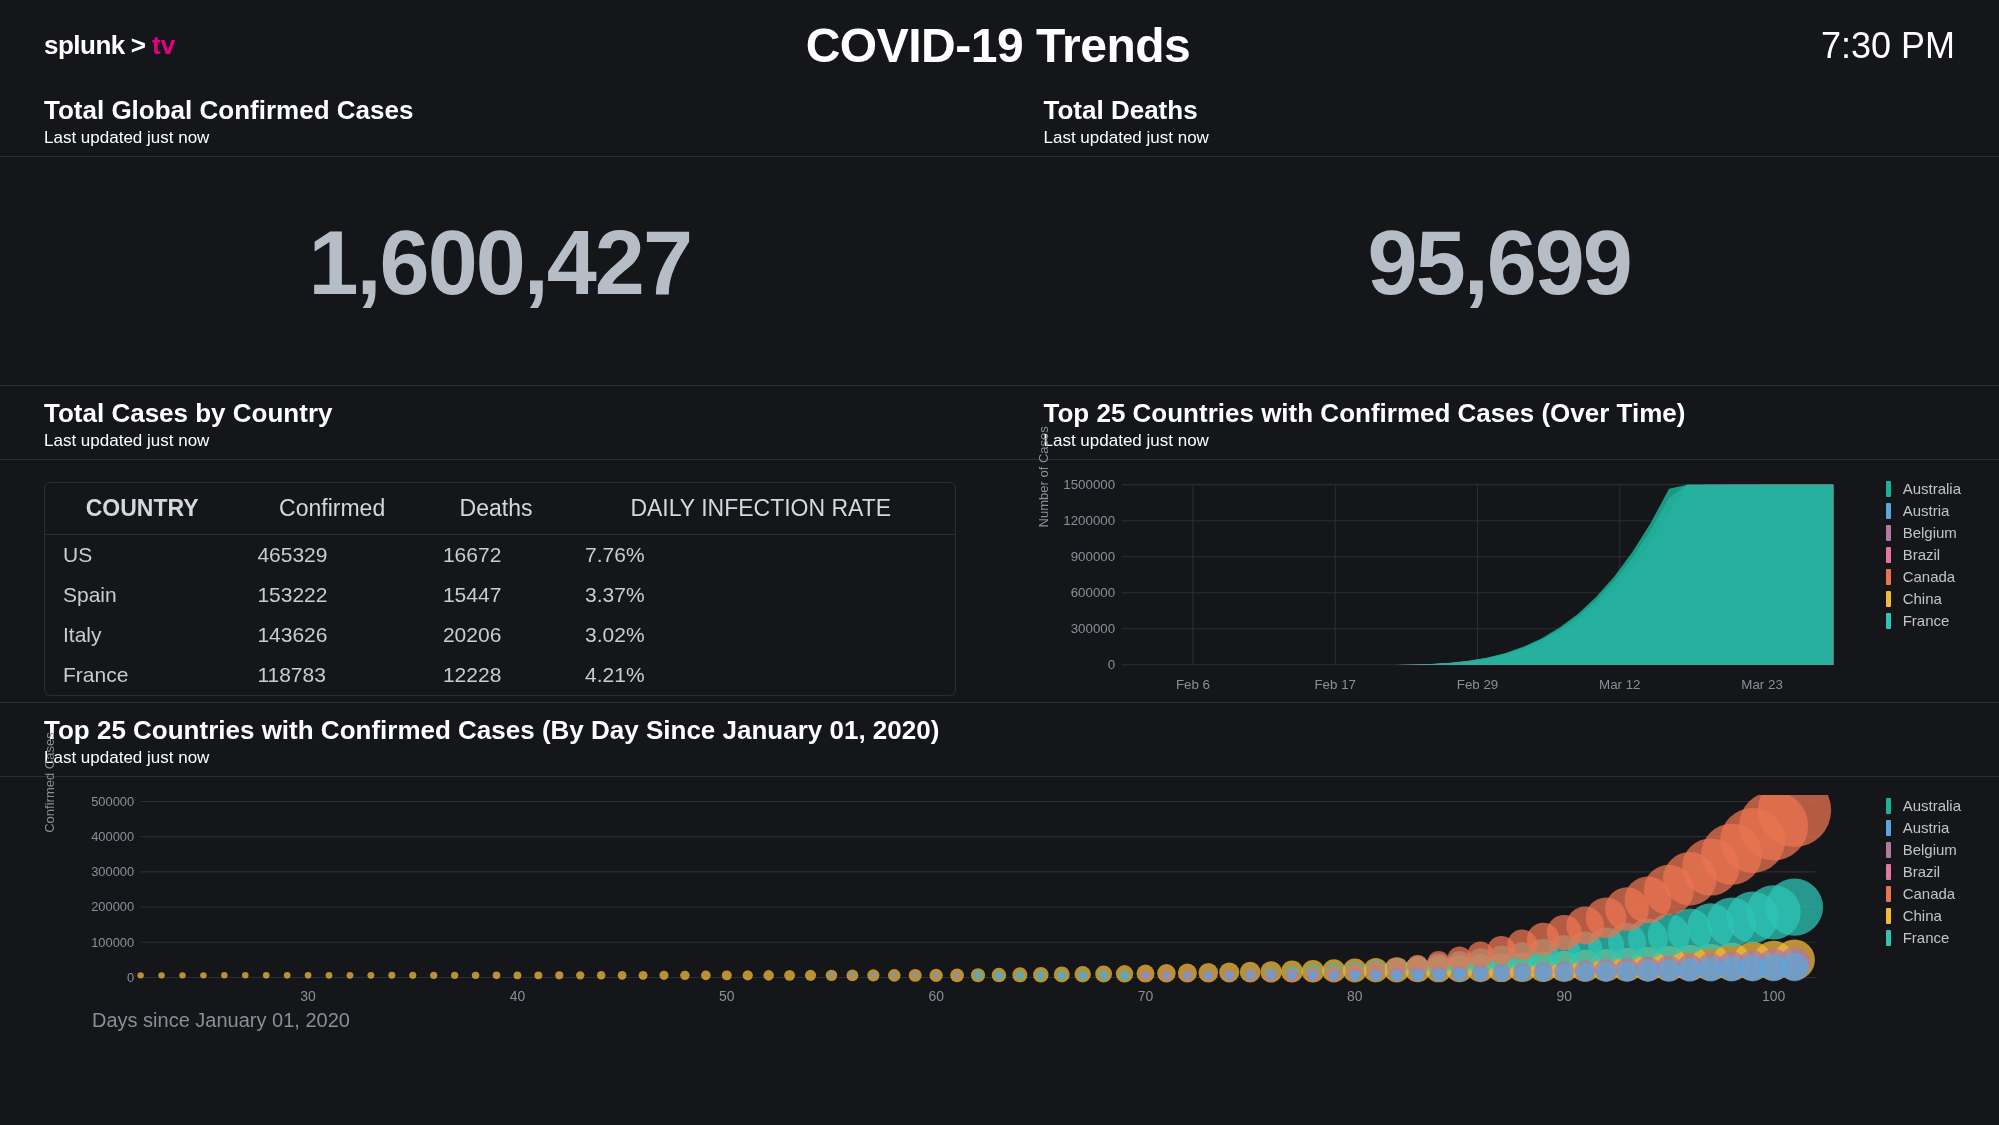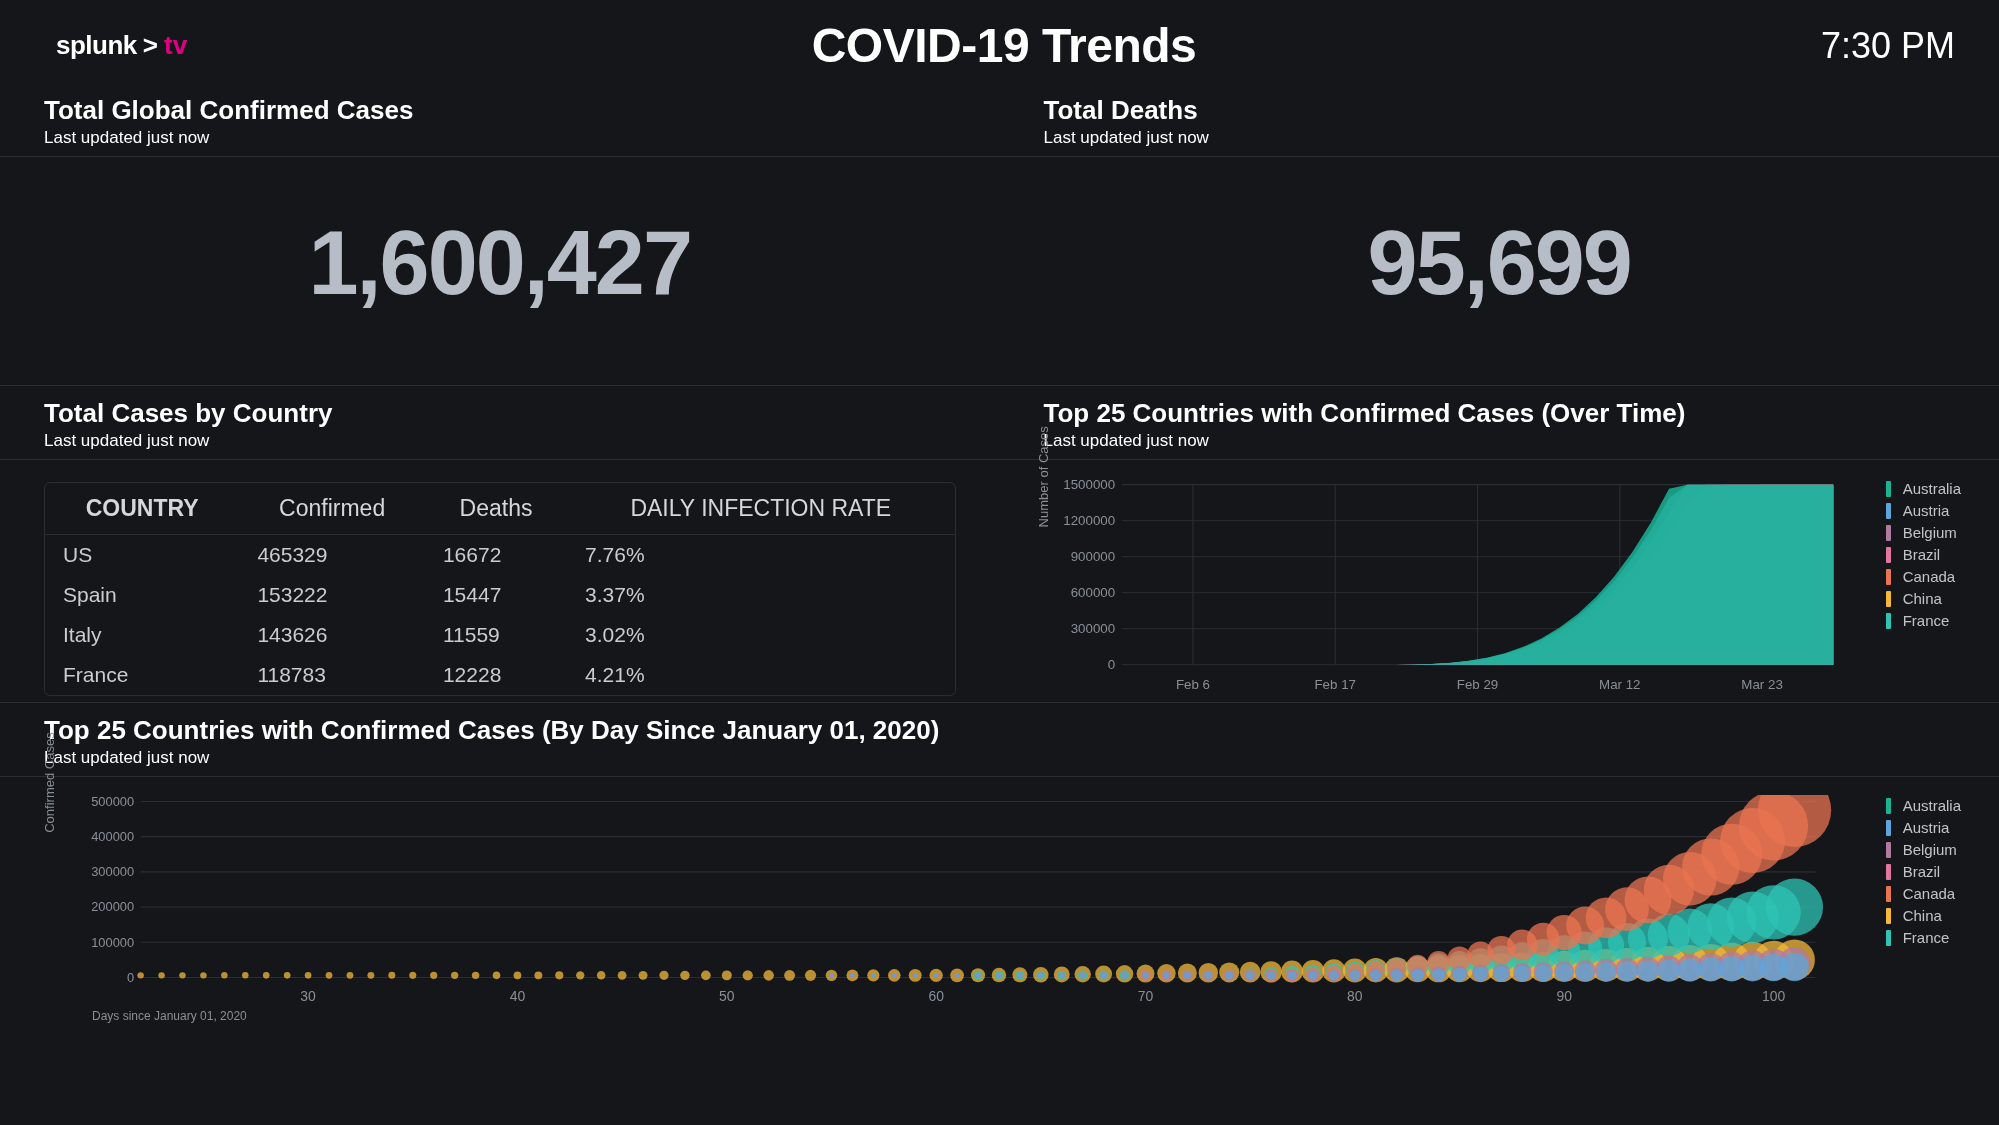--- a/index.html
+++ b/index.html
@@ -16,21 +16,20 @@
     align-items: center;
     justify-content: space-between;
     padding: 18px 44px 10px 44px;
   }
   .logo {
     display: flex;
     align-items: baseline;
     gap: 6px;
     font-size: 26px;
     font-weight: 600;
-    margin-left: 12px;
   }
   .logo .brand { color: #fff; letter-spacing: -0.5px; }
   .logo .gt { color: #fff; }
   .logo .tv { color: #e20082; font-weight: 700; }
   .title {
     font-size: 48px;
     font-weight: 600;
     color: #fff;
     letter-spacing: -0.5px;
   }
@@ -133,21 +132,21 @@
     inset: 0;
   }
   
   .bubble-wrap {
     margin: 18px 44px 0 44px;
     position: relative;
     height: 210px;
   }
   .bubble-wrap .y-label { left: -2px; top: 42%; }
   .x-caption {
-    font-size: 12px;
+    font-size: 20px;
     color: #8a8f96;
     margin-left: 92px;
     margin-top: 4px;
   }
 </style>
 </head>
 <body>
 
 <div class="header">
   <div class="logo">
@@ -217,21 +216,21 @@
             </tr>
             <tr>
               <td>Spain</td>
               <td>153222</td>
               <td>15447</td>
               <td>3.37%</td>
             </tr>
             <tr>
               <td>Italy</td>
               <td>143626</td>
-              <td>11559</td>
+              <td>20206</td>
               <td>3.02%</td>
             </tr>
             <tr>
               <td>France</td>
               <td>118783</td>
               <td>12228</td>
               <td>4.21%</td>
             </tr>
           </tbody>
       </table>

